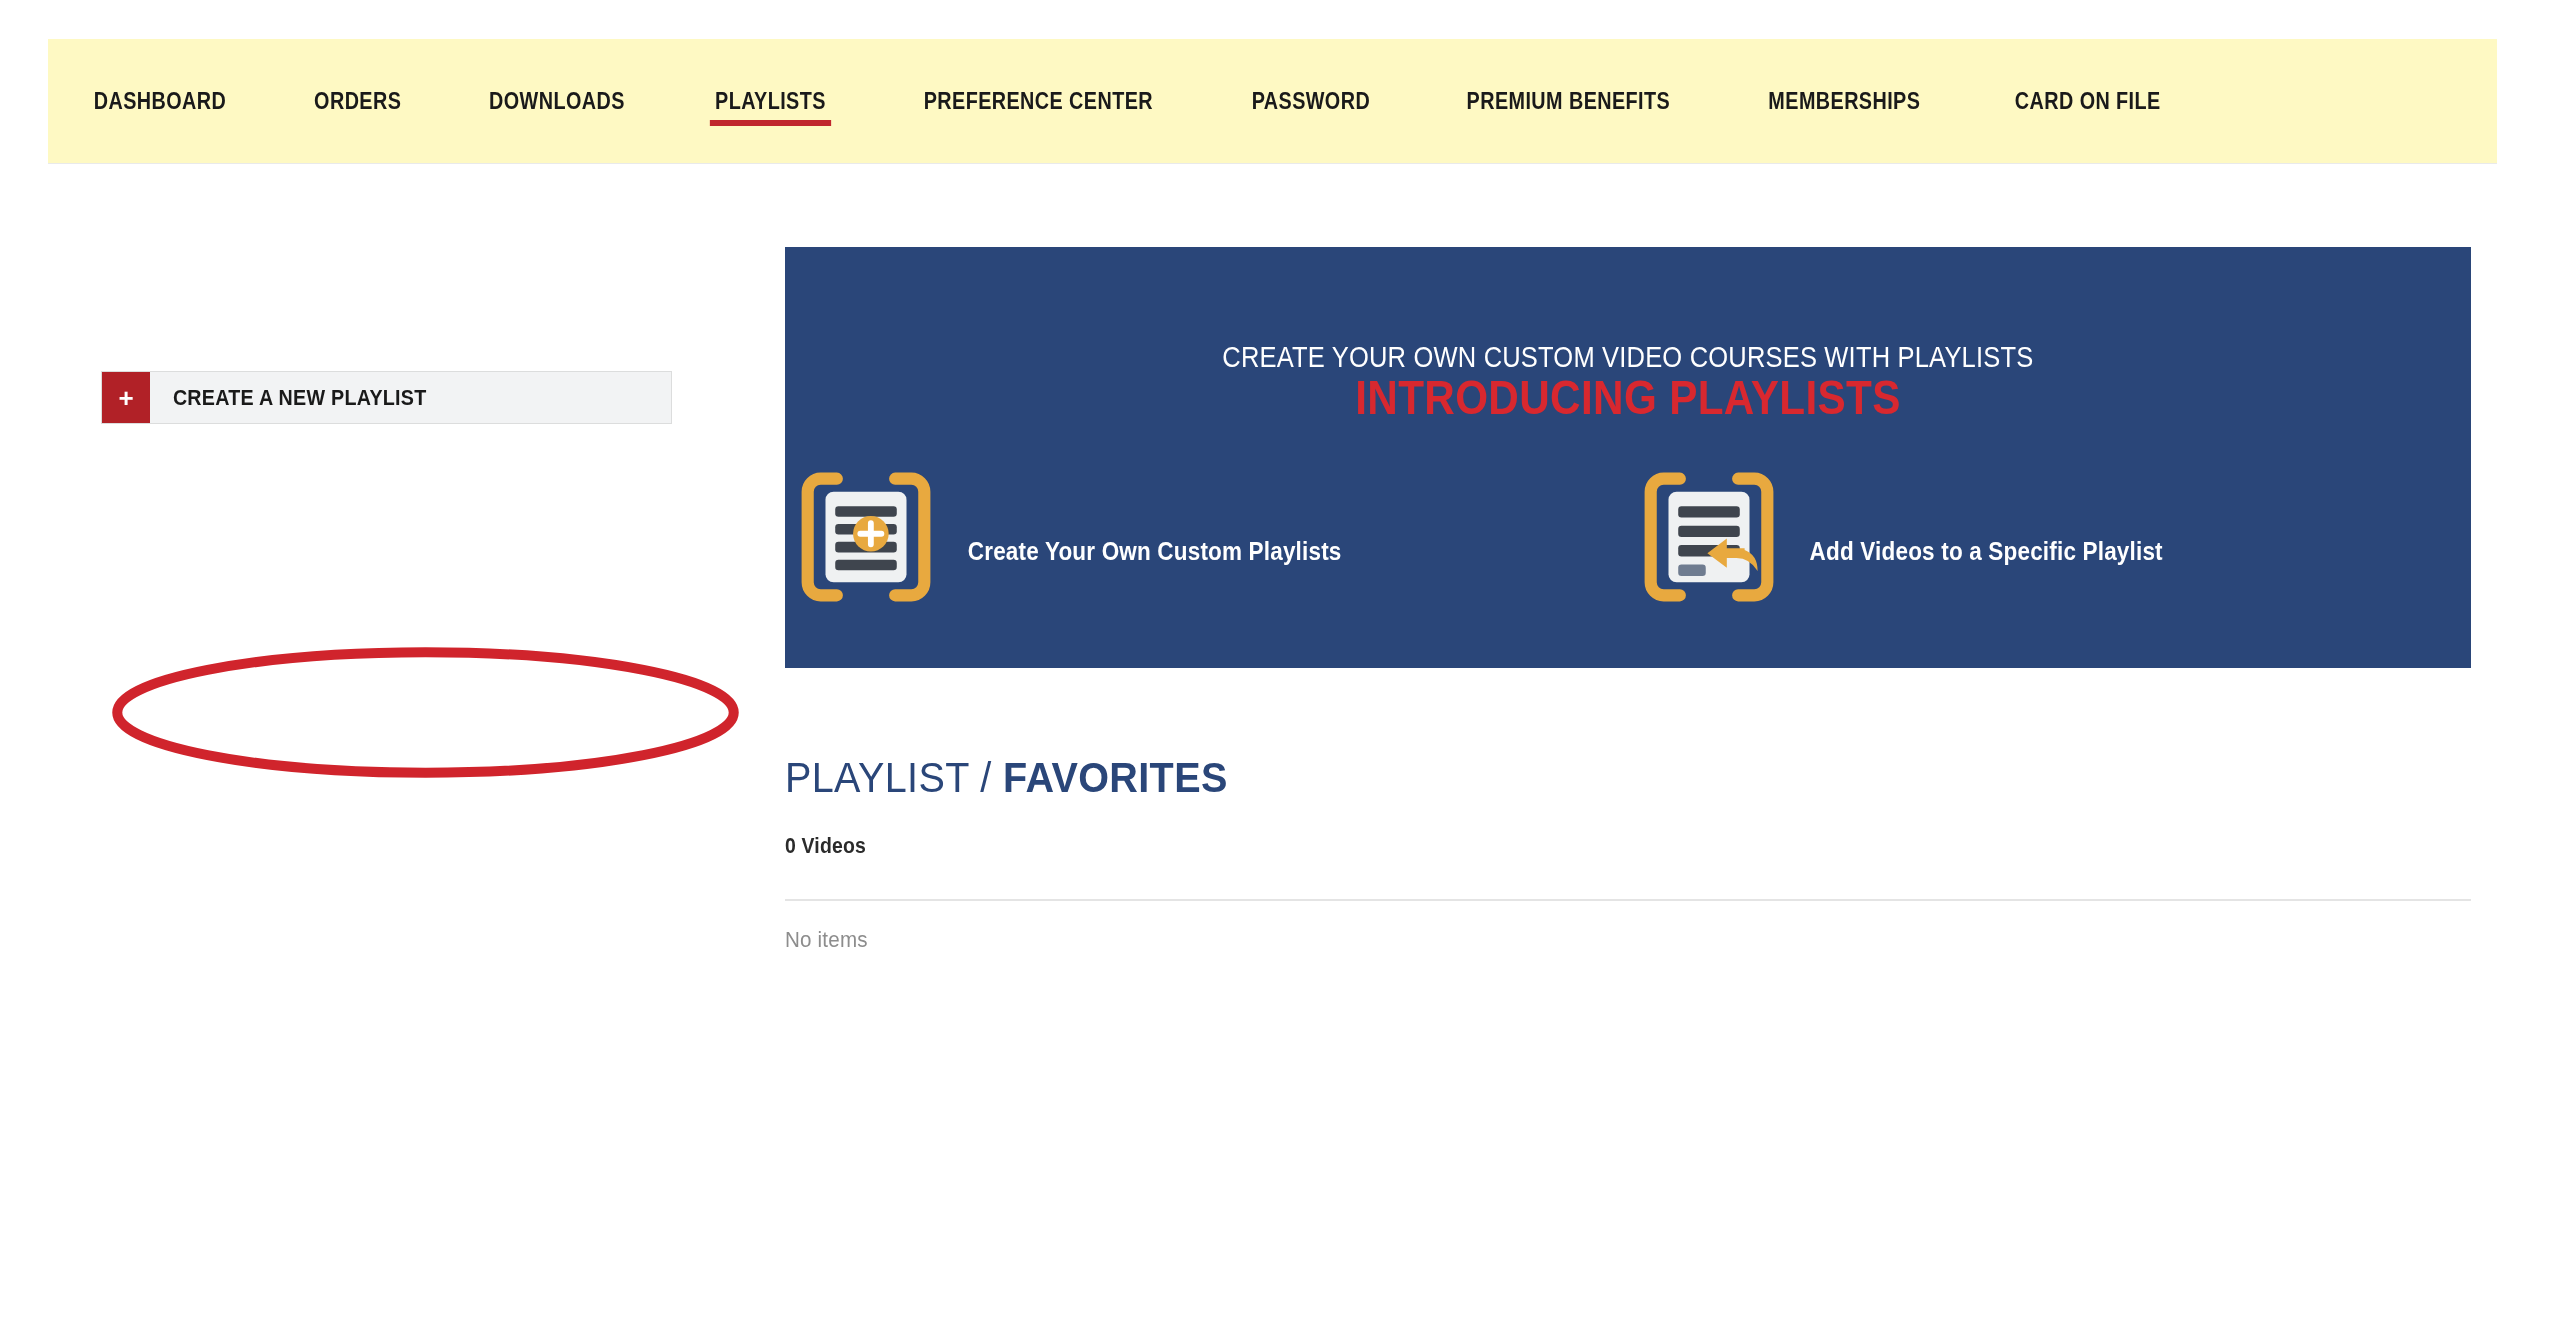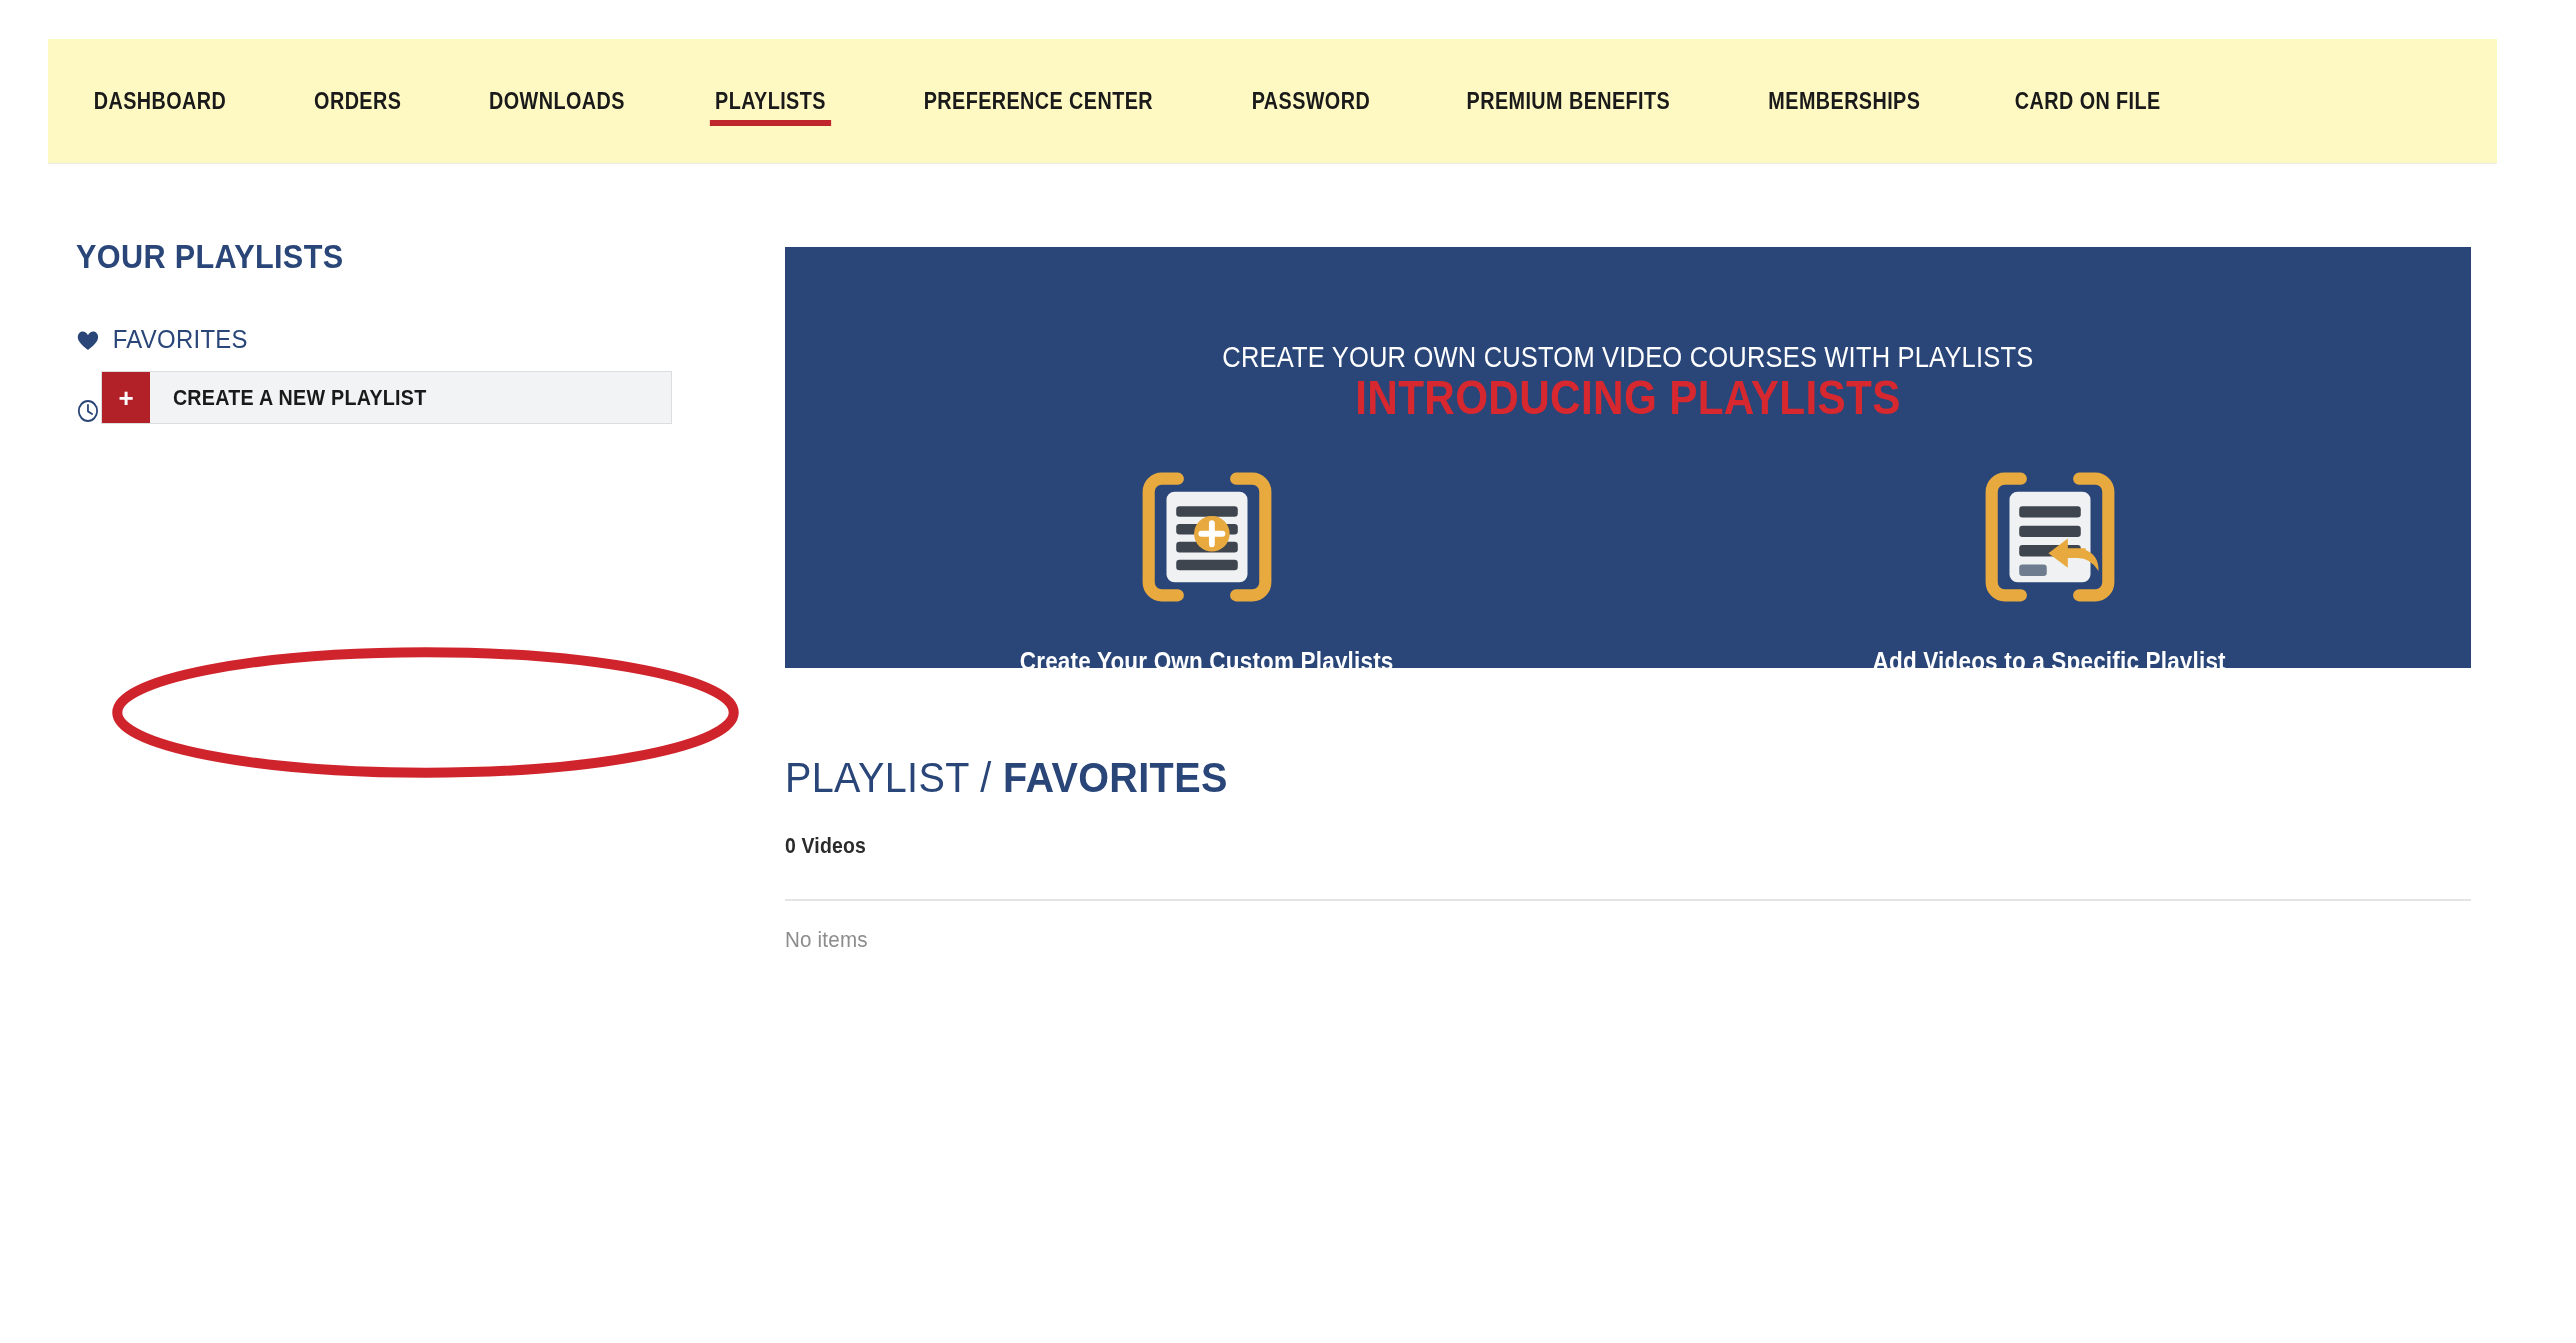--- a/index.html
+++ b/index.html
@@ -219,21 +219,20 @@
   .promo-cards {
     position: absolute;
     left: 0;
     top: 209px;
     width: 1686px;
     display: flex;
   }
   .promo-card {
     width: 50%;
     display: flex;
-    flex-direction: column;
     align-items: center;
   }
   .promo-card-caption {
     margin-top: 26px;
     color: #ffffff;
     font-size: 25px;
     font-weight: 700;
     letter-spacing: 0.2px;
     transform: scaleX(0.9);
     white-space: nowrap;
@@ -297,42 +296,20 @@
       <div class="nav-item">PREFERENCE CENTER</div>
       <div class="nav-item">PASSWORD</div>
       <div class="nav-item">PREMIUM BENEFITS</div>
       <div class="nav-item">MEMBERSHIPS</div>
       <div class="nav-item">CARD ON FILE</div>
     </div>
   </nav>
 
   <div class="content">
 
-    <aside class="sidebar">
-      <h2 class="sidebar-title">YOUR PLAYLISTS</h2>
-
-      <div class="playlist-link">
-        <span class="icn">
-          <svg width="26" height="26" viewBox="0 0 24 24" aria-hidden="true">
-            <path fill="#2a4679" d="M12 21s-7.5-4.7-9.6-9.1C.8 8.3 2.6 4.6 6.2 4.1c2-0.3 3.9 0.7 4.9 2.2l0.9 1.3 0.9-1.3c1-1.5 2.9-2.5 4.9-2.2 3.6 0.5 5.4 4.2 3.8 7.8C19.5 16.3 12 21 12 21z"></path>
-          </svg>
-        </span>
-        <span>FAVORITES</span>
-      </div>
-
-      <div class="playlist-link">
-        <span class="icn">
-          <svg width="26" height="26" viewBox="0 0 24 24" aria-hidden="true">
-            <circle cx="12" cy="12" r="9.2" fill="none" stroke="#2a4679" stroke-width="1.8"></circle>
-            <path d="M12 6.4 V12.3 L16.1 14.8" fill="none" stroke="#2a4679" stroke-width="1.8" stroke-linecap="round" stroke-linejoin="round"></path>
-          </svg>
-        </span>
-        <span>WATCH LATER</span>
-      </div>
-    </aside>
 
     <div class="create-btn">
       <span class="plus-box">+</span>
       <span class="btn-label">CREATE A NEW PLAYLIST</span>
     </div>
 
     <svg class="annot-ellipse" viewBox="0 0 822 180" preserveAspectRatio="none" aria-hidden="true">
       <ellipse cx="411" cy="90" rx="399" ry="78" fill="none" stroke="#d0242c" stroke-width="13"></ellipse>
     </svg>
 

